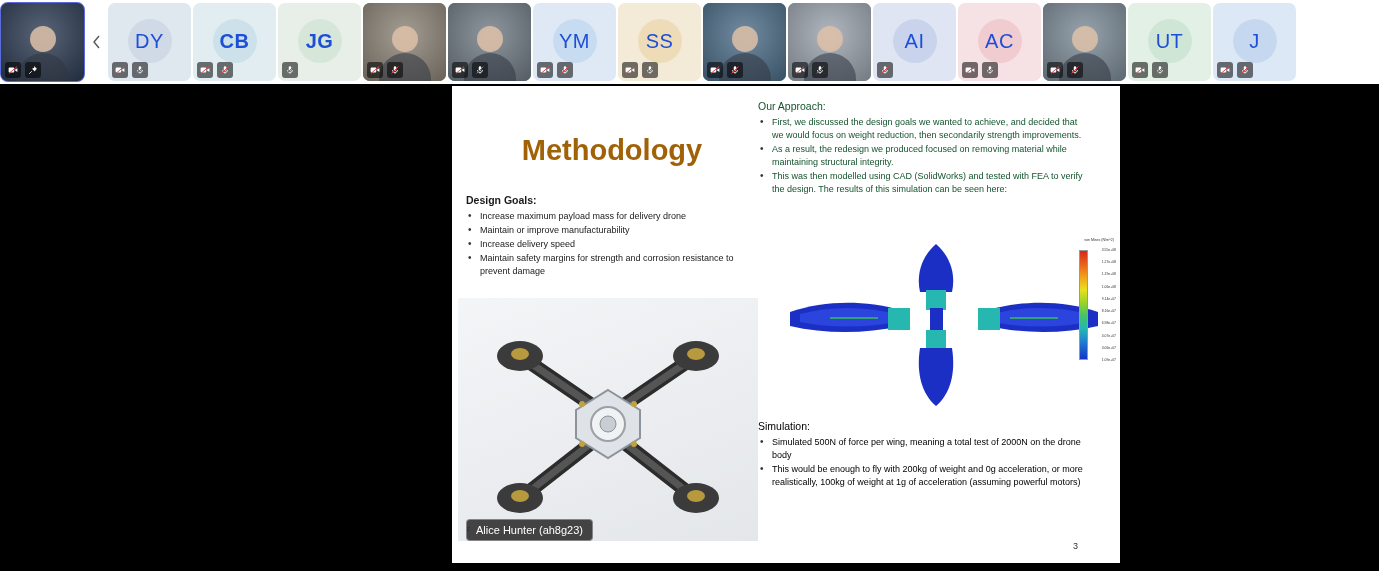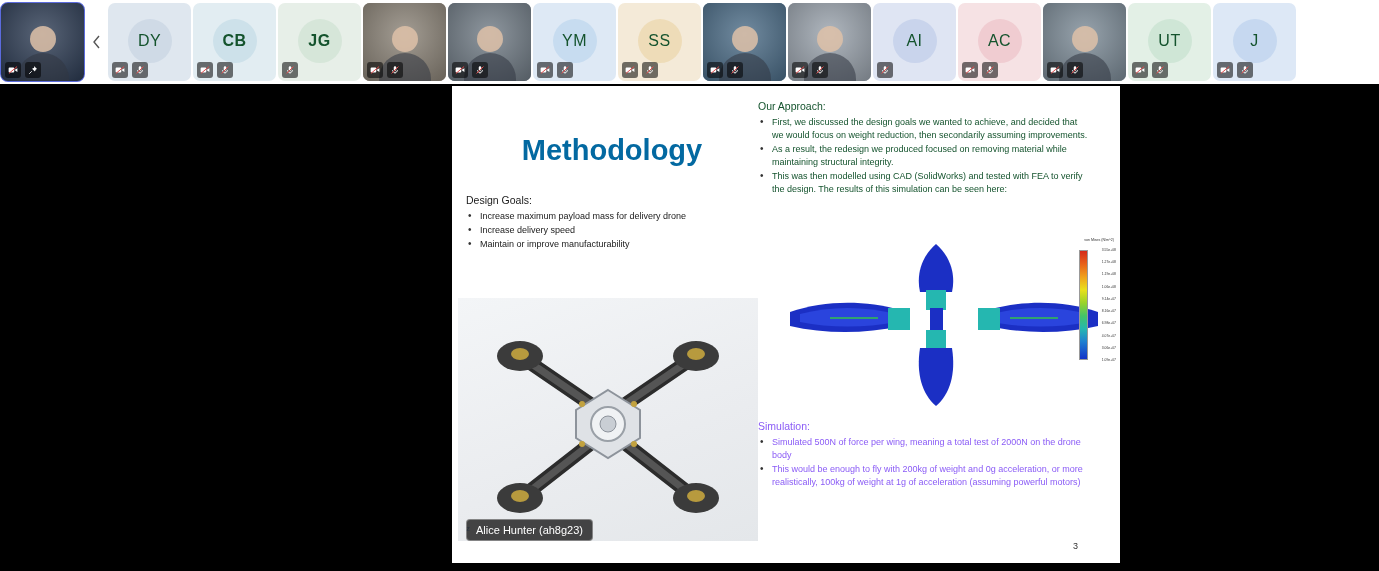--- a/index.html
+++ b/index.html
@@ -33,22 +33,22 @@
     outline: 2px solid #5b6bdd;
     outline-offset: -1px;
   }
   .tile .avatar {
     position: absolute;
     top: 50%; left: 50%;
     transform: translate(-50%, -52%);
     width: 44px; height: 44px;
     border-radius: 50%;
     display: flex; align-items: center; justify-content: center;
-    font-size: 16px;
-    color: #14532d;
+    font-size: 20px;
+    color: #1d4ed8;
     letter-spacing: .5px;
   }
   .tile .photo {
     position: absolute; inset: 0;
   }
   .badges {
     position: absolute; bottom: 3px; left: 4px;
     display: flex; gap: 4px; align-items: center;
   }
   .badge {
@@ -85,29 +85,29 @@
   .slide-inner { position: relative; width: 100%; height: 100%; }
 
   
   .slide-title {
     position: absolute;
     top: 48px; left: 10px;
     width: 300px;
     text-align: center;
     font-size: 29px;
     font-weight: bold;
-    color: #0369a1;
+    color: #a16207;
   }
   .design-goals {
     position: absolute;
     top: 108px; left: 14px;
     width: 290px;
     color: #1a1a1a;
   }
-  .dg-head { font-size: 10.5px; margin-bottom: 4px; }
+  .dg-head { font-size: 10.5px; margin-bottom: 4px; font-weight: bold; }
   ul.bul { list-style: none; }
   ul.bul li {
     position: relative;
     padding-left: 14px;
     font-size: 9px;
     line-height: 1.45;
     margin-bottom: 1px;
   }
   ul.bul li:before {
     content: "•";
@@ -162,21 +162,21 @@
     position: absolute; right: 2px; top: 14px;
     display: flex; flex-direction: column; justify-content: space-between;
     height: 114px;
     font-size: 3.4px; color: #333;
   }
 
   .simulation {
     position: absolute;
     top: 334px; left: 306px;
     width: 340px;
-    color: #8b5cf6;
+    color: #000000;
   }
   .sim-head { font-size: 10.5px; margin-bottom: 4px; }
 
   .page-num {
     position: absolute;
     right: 42px; bottom: 12px;
     font-size: 9px; color: #333;
   }
 
   .presenter-label {
@@ -510,22 +510,23 @@
 
     <div class="slide">
       <div class="slide-inner">
 
         <div class="slide-title">Methodology</div>
 
         <div class="design-goals">
           <div class="dg-head">Design Goals:</div>
           <ul class="bul">
             <li>Increase maximum payload mass for delivery drone</li>
+            <li>Maintain or improve manufacturability</li>
             <li>Increase delivery speed</li>
-            <li>Maintain or improve manufacturability</li>
+            <li>Maintain safety margins for strength and corrosion resistance to prevent damage</li>
           </ul>
         </div>
 
         <div class="drone-img">
           <svg class="drone-svg" viewBox="0 0 300 243" preserveAspectRatio="none">
             <g stroke="#3a3a3a" stroke-width="2">
 
               <path d="M150 118 L68 62" stroke="#2c2c2c" stroke-width="14" stroke-linecap="round"></path>
               <path d="M150 118 L232 62" stroke="#2c2c2c" stroke-width="14" stroke-linecap="round"></path>
               <path d="M150 132 L68 196" stroke="#2c2c2c" stroke-width="14" stroke-linecap="round"></path>
@@ -556,21 +557,21 @@
               <circle cx="124" cy="146" r="3" fill="#c2a23f"></circle>
               <circle cx="176" cy="146" r="3" fill="#c2a23f"></circle>
             </g>
           </svg>
           <div class="axis-mark">z</div>
         </div>
 
         <div class="approach">
           <div class="ap-head">Our Approach:</div>
           <ul class="bul">
-            <li>First, we discussed the design goals we wanted to achieve, and decided that we would focus on weight reduction, then secondarily assuming improvements.</li>
+            <li>First, we discussed the design goals we wanted to achieve, and decided that we would focus on weight reduction, then secondarily strength improvements.</li>
             <li>As a result, the redesign we produced focused on removing material while maintaining structural integrity.</li>
             <li>This was then modelled using CAD (SolidWorks) and tested with FEA to verify the design. The results of this simulation can be seen here:</li>
           </ul>
         </div>
 
         <div class="fea-img">
           <svg viewBox="0 0 348 182" preserveAspectRatio="none" style="position:absolute;inset:0;">
             <rect x="0" y="0" width="348" height="182" fill="#ffffff"></rect>
 
             <path d="M20 78 C55 66, 95 66, 130 76 L130 92 C95 100, 55 100, 20 92 Z" fill="#1b2fc4"></path>

